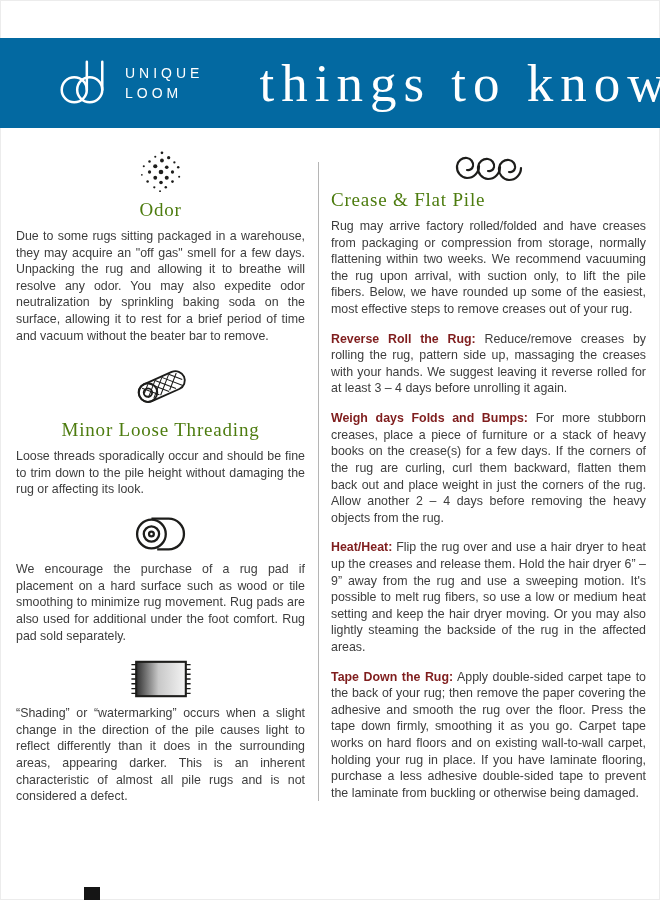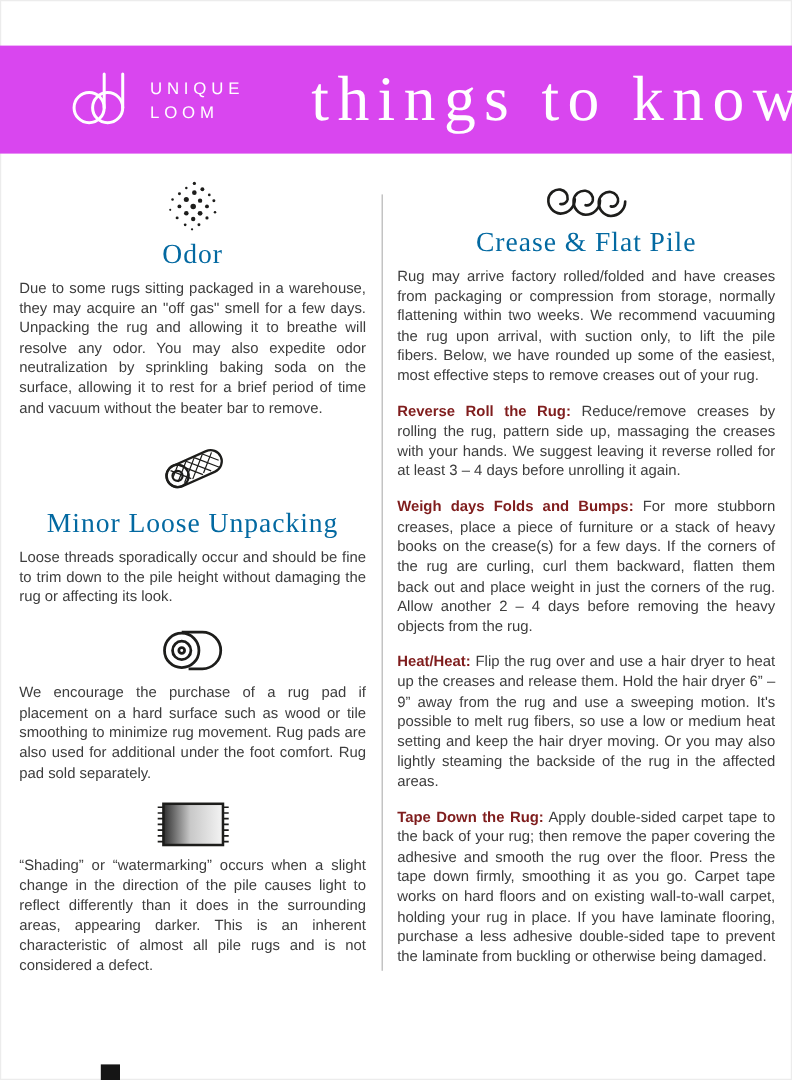--- a/index.html
+++ b/index.html
@@ -6,21 +6,21 @@
   body{
     width:660px;height:900px;background:#ffffff;overflow:hidden;
     font-family:"Liberation Sans", sans-serif;
   }
   .page{position:relative;width:660px;height:900px;background:#fff;
         box-shadow:inset 0 0 0 1px #ececec;}
 
   
   .band{
     position:absolute;top:38px;left:0;right:0;height:90px;
-    background:#d946ef;display:flex;align-items:center;
+    background:#0369a1;display:flex;align-items:center;
     padding-left:54px;box-sizing:border-box;color:#fff;
   }
   .brand{display:flex;align-items:center;gap:15px;}
   .brand-text{display:flex;flex-direction:column;font-size:14px;
     letter-spacing:4px;line-height:1.45;font-weight:400;}
   .title{
     font-family:"Liberation Serif", serif;font-weight:400;
     font-size:53px;letter-spacing:7px;margin:0 0 0 56px;
     white-space:nowrap;color:#fff;
   }
@@ -31,29 +31,29 @@
   .col-left{width:289px;flex:none;}
   .divider{width:1px;align-self:stretch;background:#b5b5b5;
     margin:12px 12px 4px 13px;}
   .col-right{flex:1;min-width:0;}
 
   .sec{text-align:center;}
   .sec + .sec{margin-top:14px;}
   .icon-wrap{display:flex;justify-content:center;margin-bottom:5px;}
   .heading{
     font-family:"Liberation Serif", serif;font-weight:400;
-    color:#0369a1;font-size:23px;letter-spacing:.8px;margin:0 0 7px;
+    color:#4d7c0f;font-size:19px;letter-spacing:.8px;margin:0 0 7px;
   }
   .body{
     margin:0;font-size:12.4px;line-height:1.34;color:#3d3d3d;
     text-align:justify;text-align-last:left;
   }
   .tip{margin-top:13px;}
   .tip b{color:#7f1d1d;font-weight:700;}
-  .sec-head{text-align:center;}
+  .sec-head{text-align:left;}
 
   .corner-mark{position:absolute;left:84px;top:887px;width:16px;height:13px;
     background:#151515;}
 </style>
 </head>
 <body>
 
 <div class="page">
 
   <header class="band">
@@ -116,21 +116,21 @@
               <rect x="12" y="21" width="52" height="20" rx="10" stroke-width="2"></rect>
               <g stroke-width="1.1">
                 <path d="M18 24 l14 14 M26 22 l17 17 M34 22 l17 17 M42 22 l17 17 M50 22 l11 11"></path>
                 <path d="M58 24 l-14 14 M50 22 l-17 17 M42 22 l-17 17 M34 22 l-14 14 M26 22 l-8 8"></path>
               </g>
             </g>
             <circle cx="23" cy="37" r="10" stroke-width="2"></circle>
             <circle cx="23" cy="37" r="4.5" stroke-width="2"></circle>
           </svg>
         </div>
-        <h2 class="heading">Minor Loose Unpacking</h2>
+        <h2 class="heading">Minor Loose Threading</h2>
         <p class="body">Loose threads sporadically occur and should be fine to trim down to the pile height without damaging the rug or affecting its look.</p>
       </div>
 
       <div class="sec">
         <div class="icon-wrap">
           <svg width="62" height="44" viewBox="0 0 64 46" fill="none" stroke="#1d1d1b" stroke-width="2.4">
             <path d="M22 7 H40 a16 16 0 0 1 0 32 H28"></path>
             <circle cx="22" cy="23" r="15"></circle>
             <circle cx="22" cy="23" r="8"></circle>
             <circle cx="22" cy="23" r="2.5"></circle>

